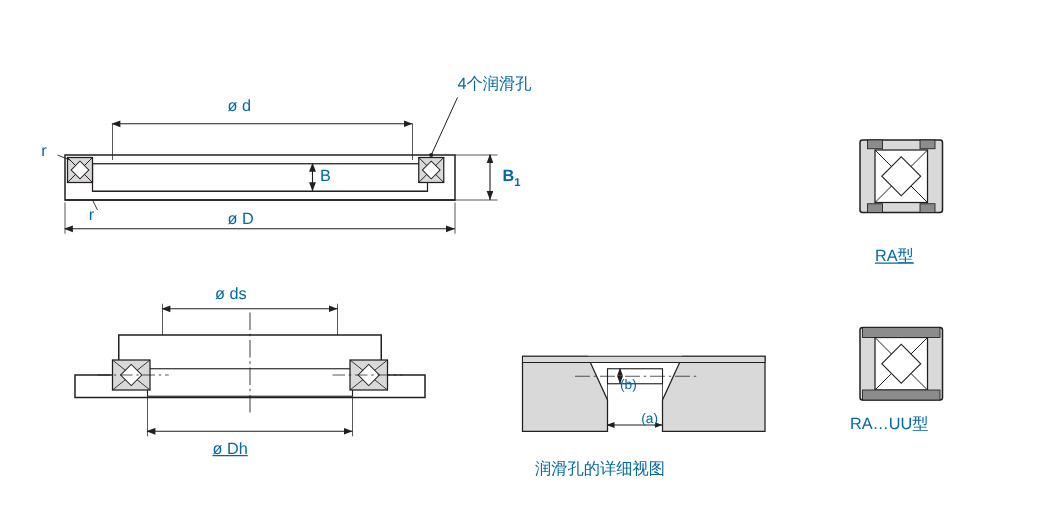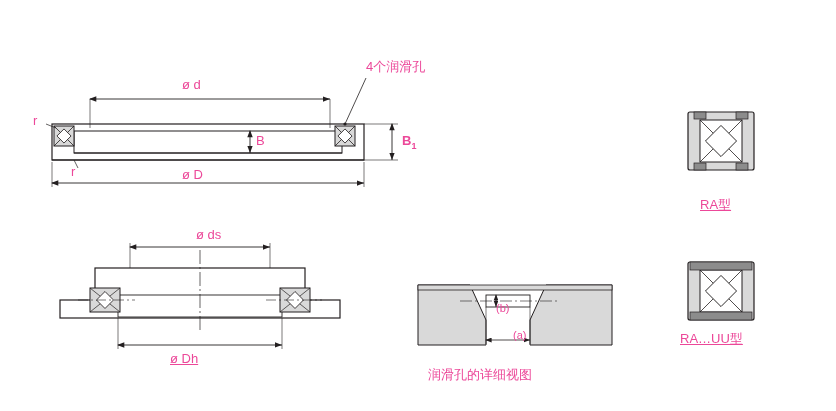--- a/index.html
+++ b/index.html
@@ -9,21 +9,21 @@
     font-family:"Liberation Sans", sans-serif;
     color:#231f20;
     position:relative;
     overflow:hidden;
   }
   .root{position:absolute;left:0;top:0;width:836px;height:411px;}
   svg{display:block;}
   .lbl{
     position:absolute;
     font-size:13px;
-    color:#ec4899;
+    color:#0369a1;
     white-space:nowrap;
     line-height:1;
   }
   .lbl.small{font-size:11px;}
   .lbl.cn{font-size:13px;}
   .sub{font-size:9px;vertical-align:sub;}
 </style>
 </head>
 <body>
 
@@ -200,27 +200,27 @@
   <div class="lbl" style="left:402px;top:134px;font-weight:bold;">
     <span>B</span><span class="sub">1</span>
   </div>
 
   <div class="lbl" style="left:33px;top:114px;">r</div>
 
   <div class="lbl" style="left:71px;top:165px;">r</div>
 
   <div class="lbl cn" style="left:366px;top:60px;">4个润滑孔</div>
 
-  <div class="lbl" style="left:172px;top:228px;margin-left:24px;">ø ds</div>
+  <div class="lbl" style="left:172px;top:228px;">ø ds</div>
 
   <div class="lbl" style="left:170px;top:352px;text-decoration:underline;">ø Dh</div>
 
   <div class="lbl small" style="left:496px;top:303px;">(b)</div>
 
   <div class="lbl small" style="left:513px;top:330px;">(a)</div>
 
   <div class="lbl cn" style="left:428px;top:368px;">润滑孔的详细视图</div>
 
   <div class="lbl cn" style="left:700px;top:198px;text-decoration:underline;">RA型</div>
 
-  <div class="lbl cn" style="left:680px;top:332px;text-decoration:underline;">RA…UU型</div>
+  <div class="lbl cn" style="left:680px;top:332px;">RA…UU型</div>
 
 </div>
 
 </body></html>

